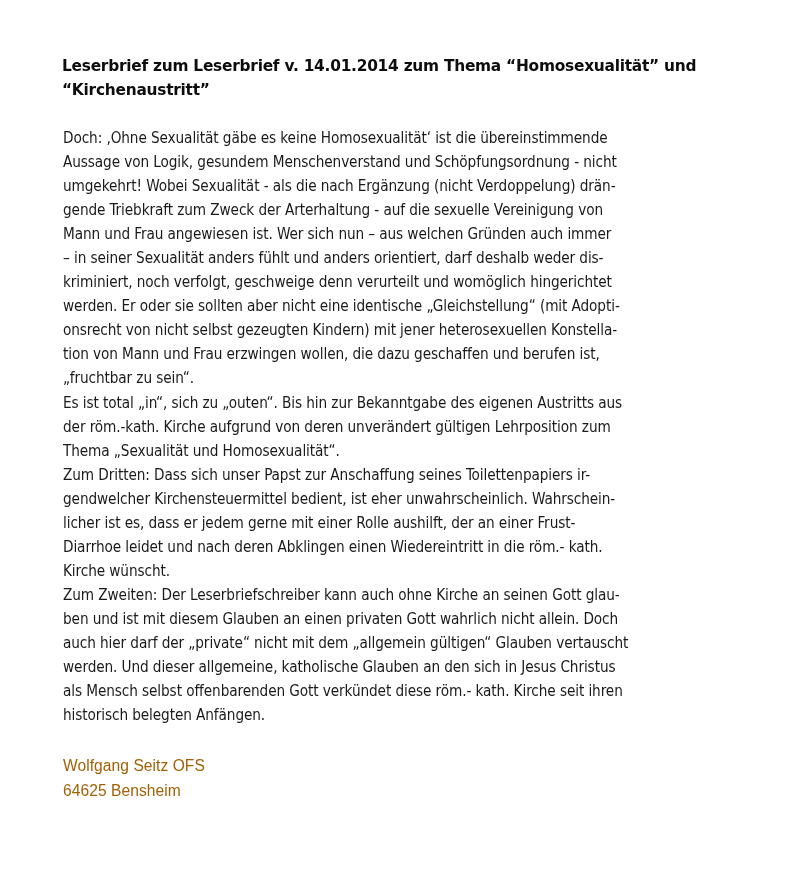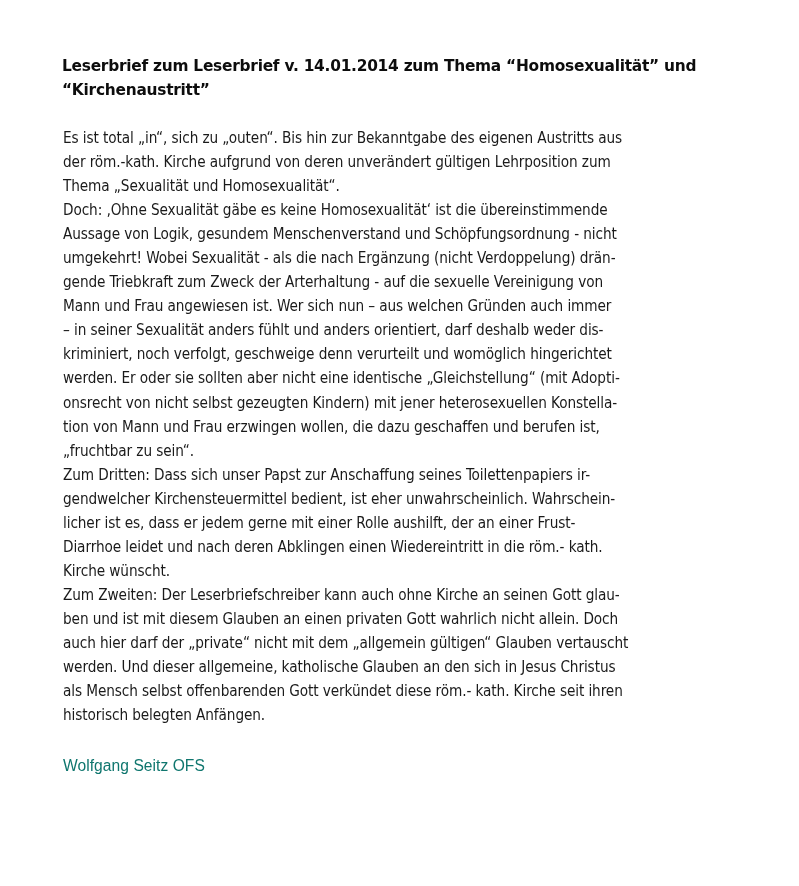--- a/index.html
+++ b/index.html
@@ -61,63 +61,64 @@
   }
 
   
   .signature {
     position: absolute;
     left: 63px;
     top: 754px;
     font-family: "Liberation Sans", sans-serif;
     font-size: 15.6px;
     line-height: 24.5px;
-    color: #0f766e;
+    color: #a16207;
     letter-spacing: 0.05px;
   }
 
   .sig-line {
     margin: 0;
     padding: 0;
     white-space: pre;
   }
 </style>
 </head>
 <body>
 
 <div class="page">
 
   <div class="doc-heading">Leserbrief zum Leserbrief v. 14.01.2014 zum Thema “Homosexualität” und
  “Kirchenaustritt”</div>
 
   <div class="doc-body">
-    <p class="para">Es ist total „in“, sich zu „outen“. Bis hin zur Bekanntgabe des eigenen Austritts aus
-der röm.-kath. Kirche aufgrund von deren unverändert gültigen Lehrposition zum
-Thema „Sexualität und Homosexualität“.</p>
     <p class="para">Doch: ‚Ohne Sexualität gäbe es keine Homosexualität‘ ist die übereinstimmende
 Aussage von Logik, gesundem Menschenverstand und Schöpfungsordnung  -  nicht
 umgekehrt! Wobei Sexualität  - als die nach Ergänzung (nicht Verdoppelung) drän-
 gende Triebkraft zum Zweck der Arterhaltung - auf die sexuelle Vereinigung von
 Mann und Frau angewiesen ist.  Wer sich nun – aus welchen Gründen auch immer
 – in seiner Sexualität anders fühlt und anders orientiert, darf deshalb weder dis-
 kriminiert, noch verfolgt, geschweige denn verurteilt und womöglich hingerichtet
 werden. Er oder sie sollten aber nicht eine identische „Gleichstellung“ (mit Adopti-
 onsrecht von nicht selbst gezeugten Kindern) mit jener heterosexuellen Konstella-
 tion von Mann und Frau erzwingen wollen, die dazu geschaffen und berufen ist,
 „fruchtbar zu sein“.</p>
+    <p class="para">Es ist total „in“, sich zu „outen“. Bis hin zur Bekanntgabe des eigenen Austritts aus
+der röm.-kath. Kirche aufgrund von deren unverändert gültigen Lehrposition zum
+Thema „Sexualität und Homosexualität“.</p>
     <p class="para">Zum Dritten: Dass sich unser Papst zur Anschaffung seines Toilettenpapiers ir-
 gendwelcher Kirchensteuermittel bedient, ist eher unwahrscheinlich. Wahrschein-
 licher ist es, dass er jedem gerne mit einer Rolle aushilft, der an einer Frust-
 Diarrhoe leidet und nach deren Abklingen einen Wiedereintritt in die röm.- kath.
 Kirche wünscht.</p>
     <p class="para">Zum Zweiten: Der Leserbriefschreiber kann auch ohne Kirche an seinen Gott glau-
 ben und ist mit diesem Glauben an einen privaten Gott wahrlich nicht allein. Doch
 auch hier darf der „private“ nicht mit dem „allgemein gültigen“ Glauben vertauscht
 werden. Und dieser allgemeine, katholische Glauben an den sich in Jesus Christus
 als Mensch selbst offenbarenden Gott verkündet diese röm.- kath. Kirche seit ihren
 historisch belegten Anfängen.</p>
   </div>
 
   <div class="signature">
     <p class="sig-line">Wolfgang Seitz OFS</p>
+    <p class="sig-line">64625 Bensheim</p>
   </div>
 
 </div>
 
 </body></html>

